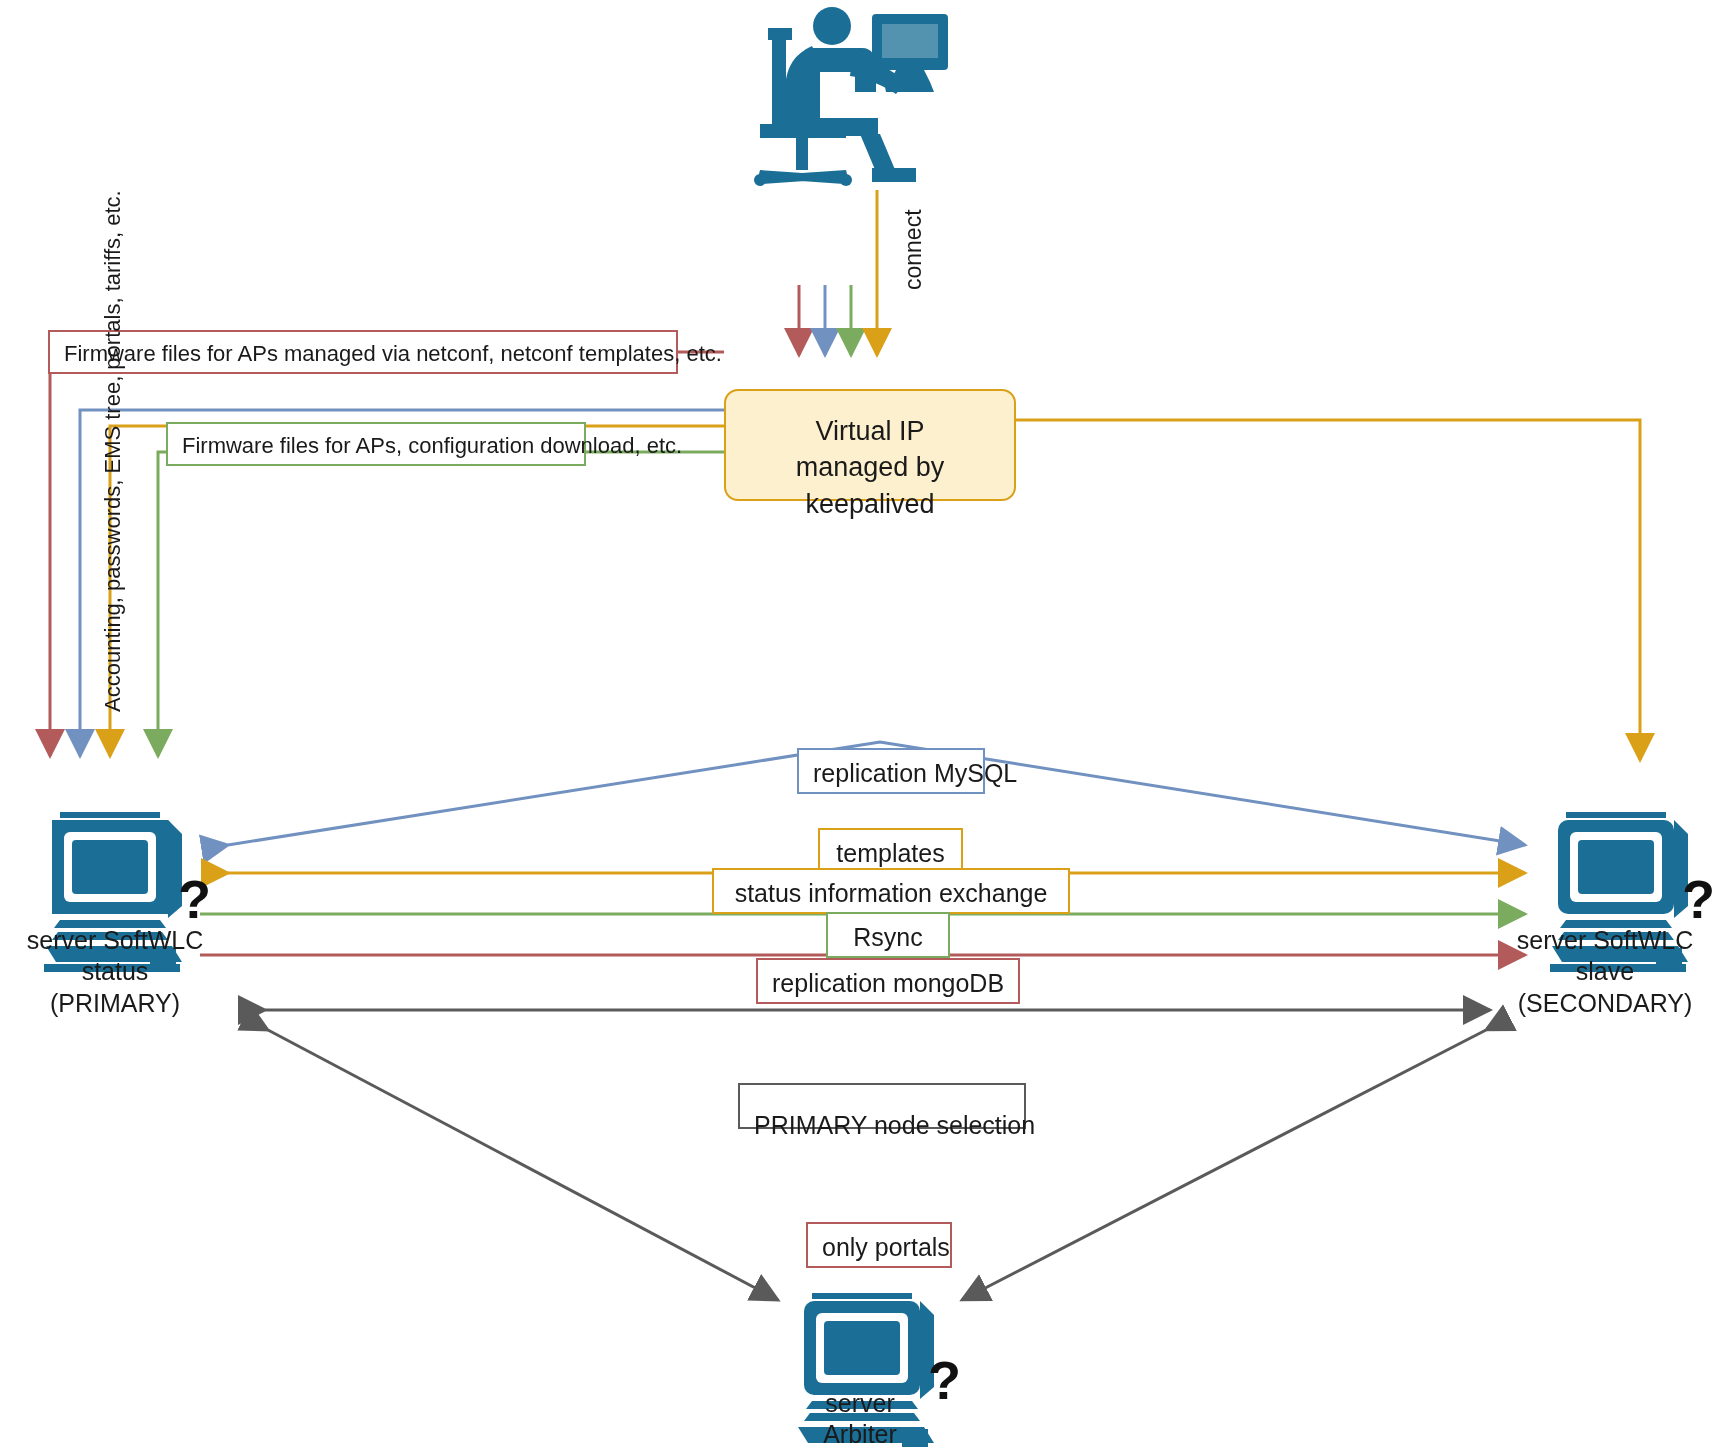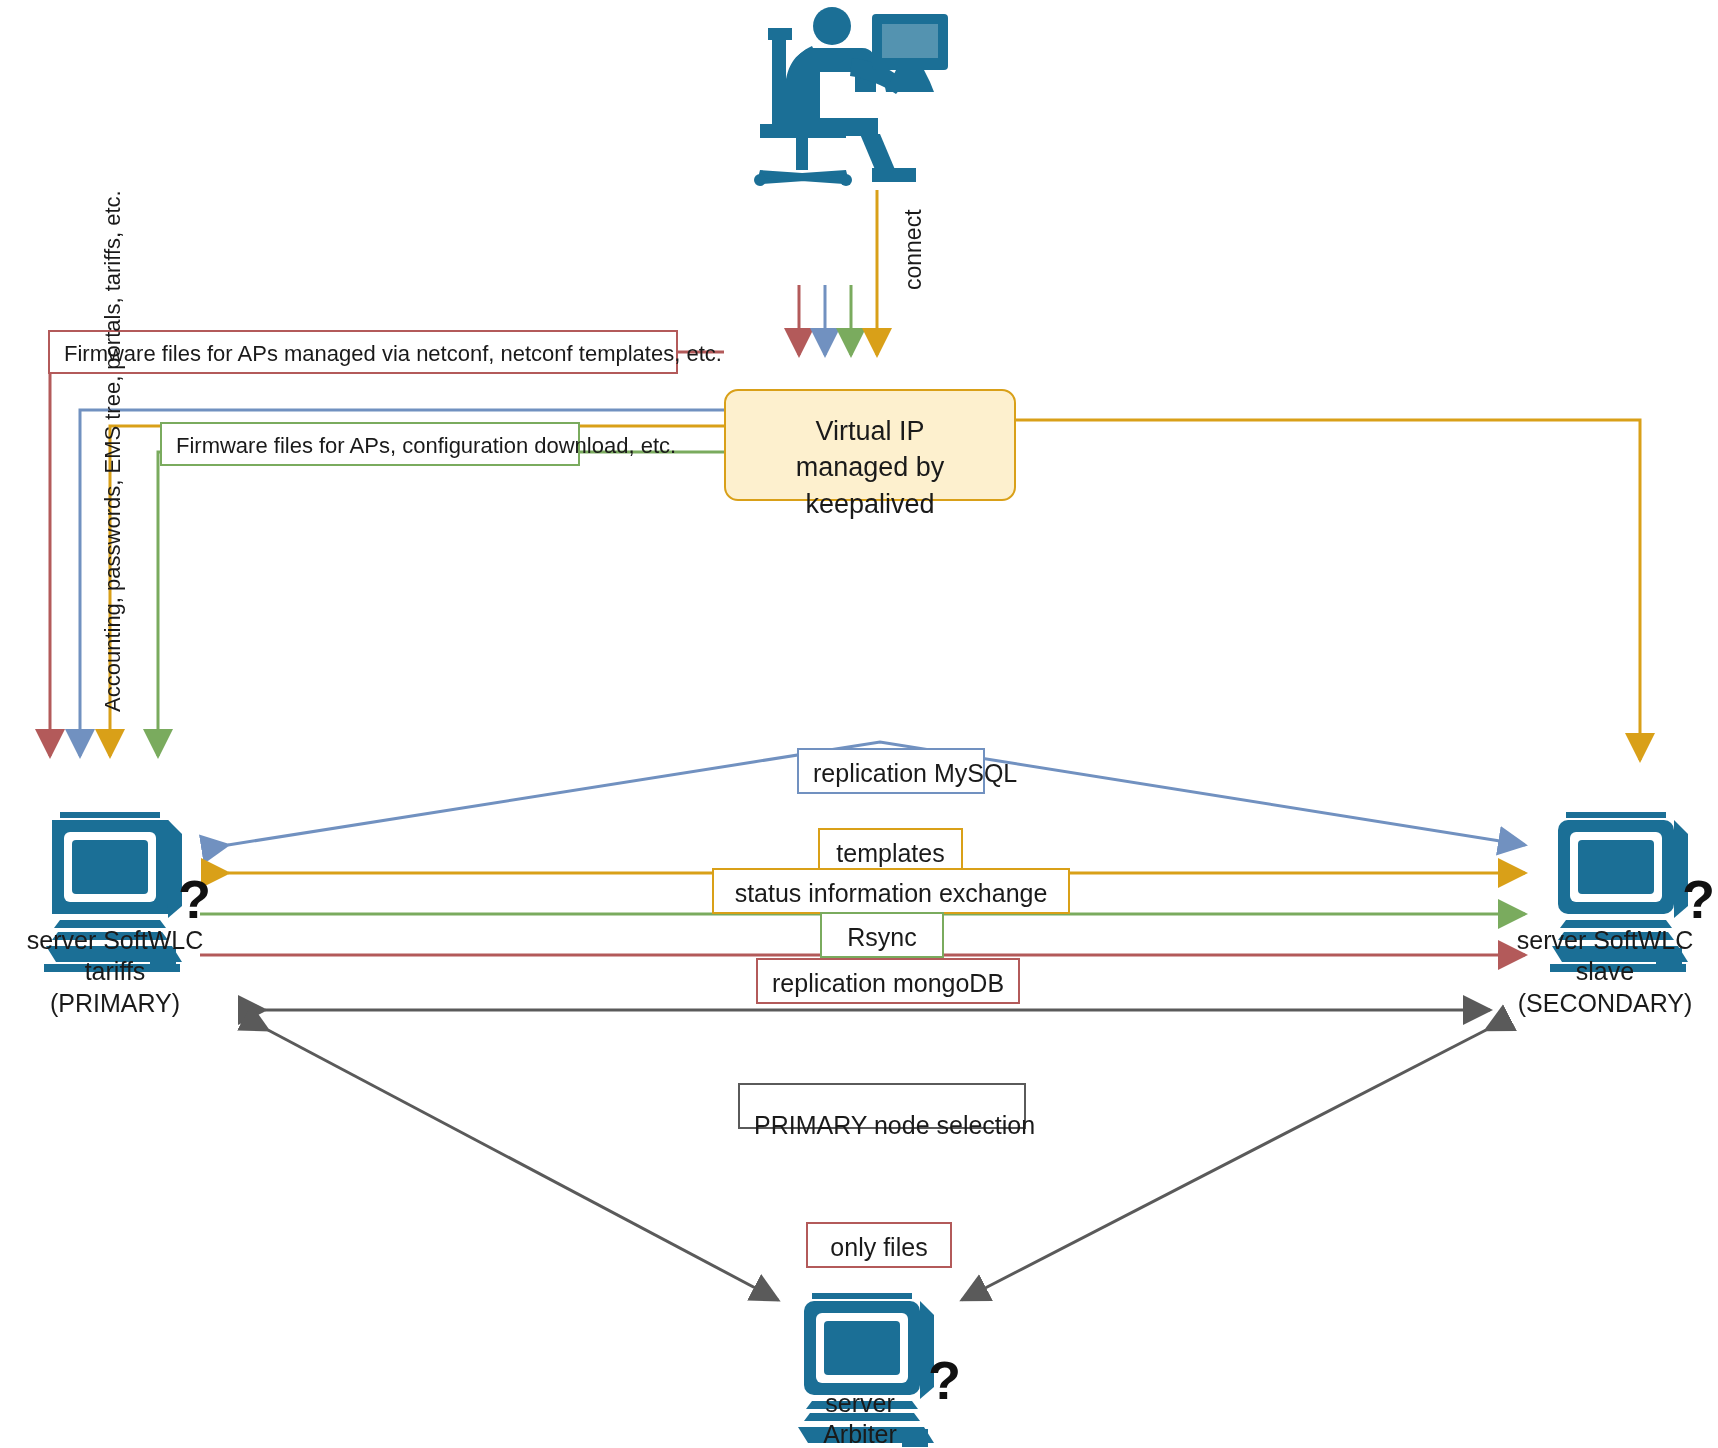--- a/index.html
+++ b/index.html
@@ -33,21 +33,21 @@
     line-height: 1.15;
     white-space: nowrap;
     padding: 6px 14px 8px 14px;
     box-sizing: border-box;
     text-align: center;
     color: #1a1a1a;
   }
   .lbl.red    { border-color: #b35a5a; }
   .lbl.blue   { border-color: #7191c0; }
   .lbl.gold   { border-color: #d9a018; }
-  .lbl.green  { border-color: #7aab5e; }
+  .lbl.green  { border-color: #7aab5e; margin-left: 6px; }
   .lbl.gray   { border-color: #5a5a5a; }
   .lbl.vip {
     background: #fdf0ce;
     border: 2px solid #d9a018;
     border-radius: 14px;
     font-size: 27px;
     padding: 22px 26px;
     line-height: 1.35;
     white-space: normal;
   }
@@ -220,25 +220,25 @@
   <div class="lbl gold" style="left:818px; top:828px; width:145px; height:46px; padding-top:9px;">templates</div>
 
   <div class="lbl gold" style="left:712px; top:868px; width:358px; height:46px; padding-top:9px;">status information exchange</div>
 
   <div class="lbl green" style="left:820px; top:912px; width:124px; height:46px; padding-top:9px;">Rsync</div>
 
   <div class="lbl red" style="left:756px; top:958px; width:264px; height:46px; padding-top:9px;">replication mongoDB</div>
 
   <div class="lbl gray" style="left:738px; top:1083px; width:288px; height:46px; padding-top:26px;">PRIMARY node selection</div>
 
-  <div class="lbl red" style="left:806px; top:1222px; width:146px; height:46px; padding-top:9px;">only files</div>
+  <div class="lbl red" style="left:806px; top:1222px; width:146px; height:46px; padding-top:9px;">only portals</div>
 
   <div class="node-caption" style="left:10px; top:925px; width:210px;">
     <div>server SoftWLC</div>
-    <div>tariffs</div>
+    <div>status</div>
     <div>(PRIMARY)</div>
   </div>
 
   <div class="node-caption" style="left:1498px; top:925px; width:214px;">
     <div>server SoftWLC</div>
     <div>slave</div>
     <div>(SECONDARY)</div>
   </div>
 
   <div class="node-caption" style="left:760px; top:1388px; width:200px;">

